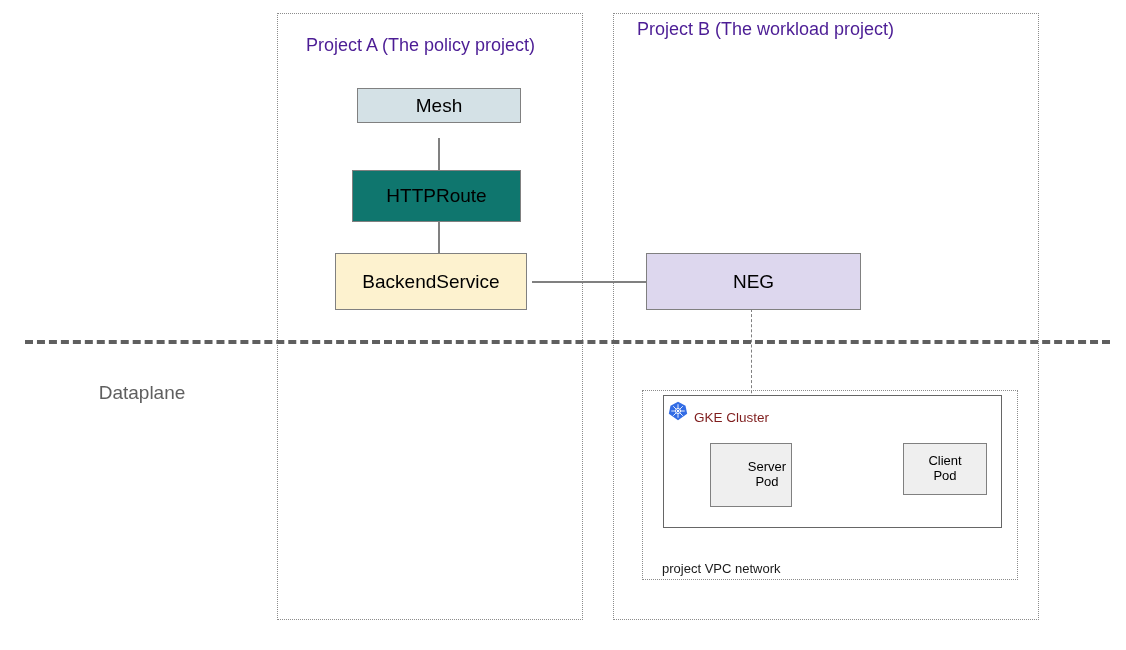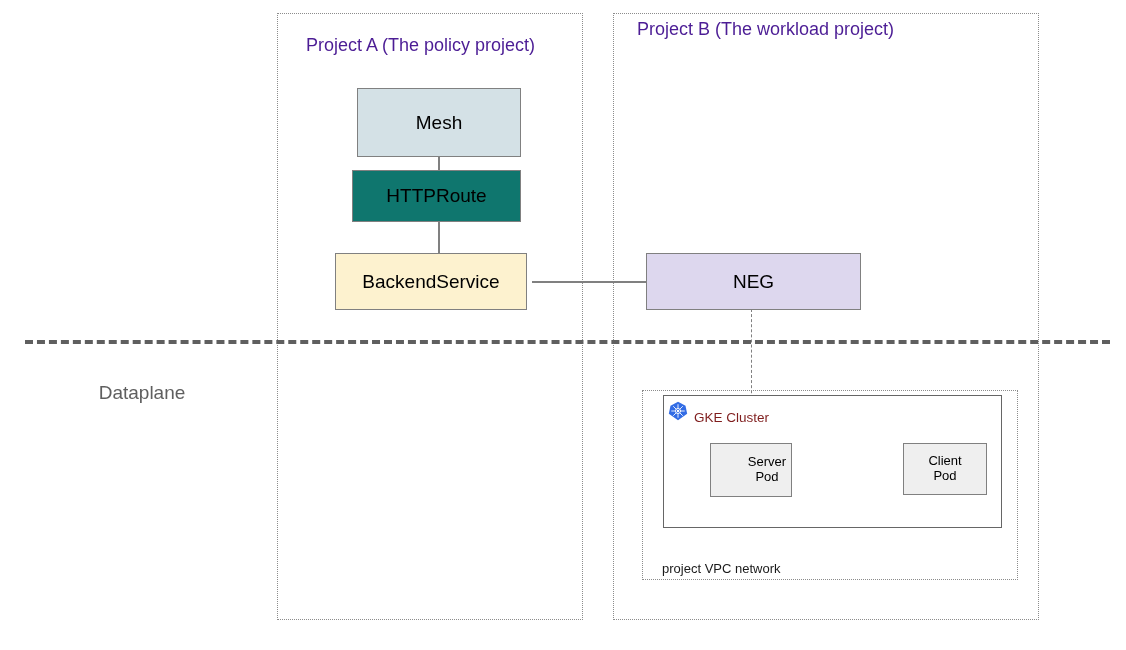--- a/index.html
+++ b/index.html
@@ -125,21 +125,21 @@
   <div class="project-label" style="left:637px; top:20px;">Project B (The workload project)</div>
 
   <div class="edge edge-v" style="left:438px; top:138px; height:33px;"></div>
 
   <div class="edge edge-v" style="left:438px; top:221px; height:33px;"></div>
 
   <div class="edge edge-h" style="left:532px; top:281px; width:115px;"></div>
 
   <div class="edge-dashed-v" style="left:751px; top:309px; height:135px;"></div>
 
-  <div class="node big fill-mesh" style="left:357px; top:88px; width:164px; height:69px;">
+  <div class="node big fill-mesh" style="left:357px; top:88px; width:164px; height:35px;">
     <span>Mesh</span>
   </div>
 
   <div class="node big fill-route" style="left:352px; top:170px; width:169px; height:52px;">
     <span>HTTPRoute</span>
   </div>
 
   <div class="node big fill-backend" style="left:335px; top:253px; width:192px; height:57px;">
     <span>BackendService</span>
   </div>
@@ -169,21 +169,21 @@
       <line x1="6.6" y1="6.6" x2="9.8" y2="9.8"></line>
       <line x1="14.2" y1="14.2" x2="17.4" y2="17.4"></line>
       <line x1="17.4" y1="6.6" x2="14.2" y2="9.8"></line>
       <line x1="9.8" y1="14.2" x2="6.6" y2="17.4"></line>
     </g>
     <circle cx="12" cy="12" r="1.5" fill="#ffffff"></circle>
   </svg>
 
   <div id="gke-label" style="left:694px; top:410px;">GKE Cluster</div>
 
-  <div class="node small fill-pod" style="left:710px; top:443px; width:82px; height:54px;padding-left:32px;">
+  <div class="node small fill-pod" style="left:710px; top:443px; width:82px; height:64px;padding-left:32px;">
     <span style="white-space:pre-line;">Server
 Pod</span>
   </div>
 
   <div class="node small fill-pod" style="left:903px; top:443px; width:84px; height:52px;">
     <span style="white-space:pre-line;">Client
 Pod</span>
   </div>
 
 </div>

